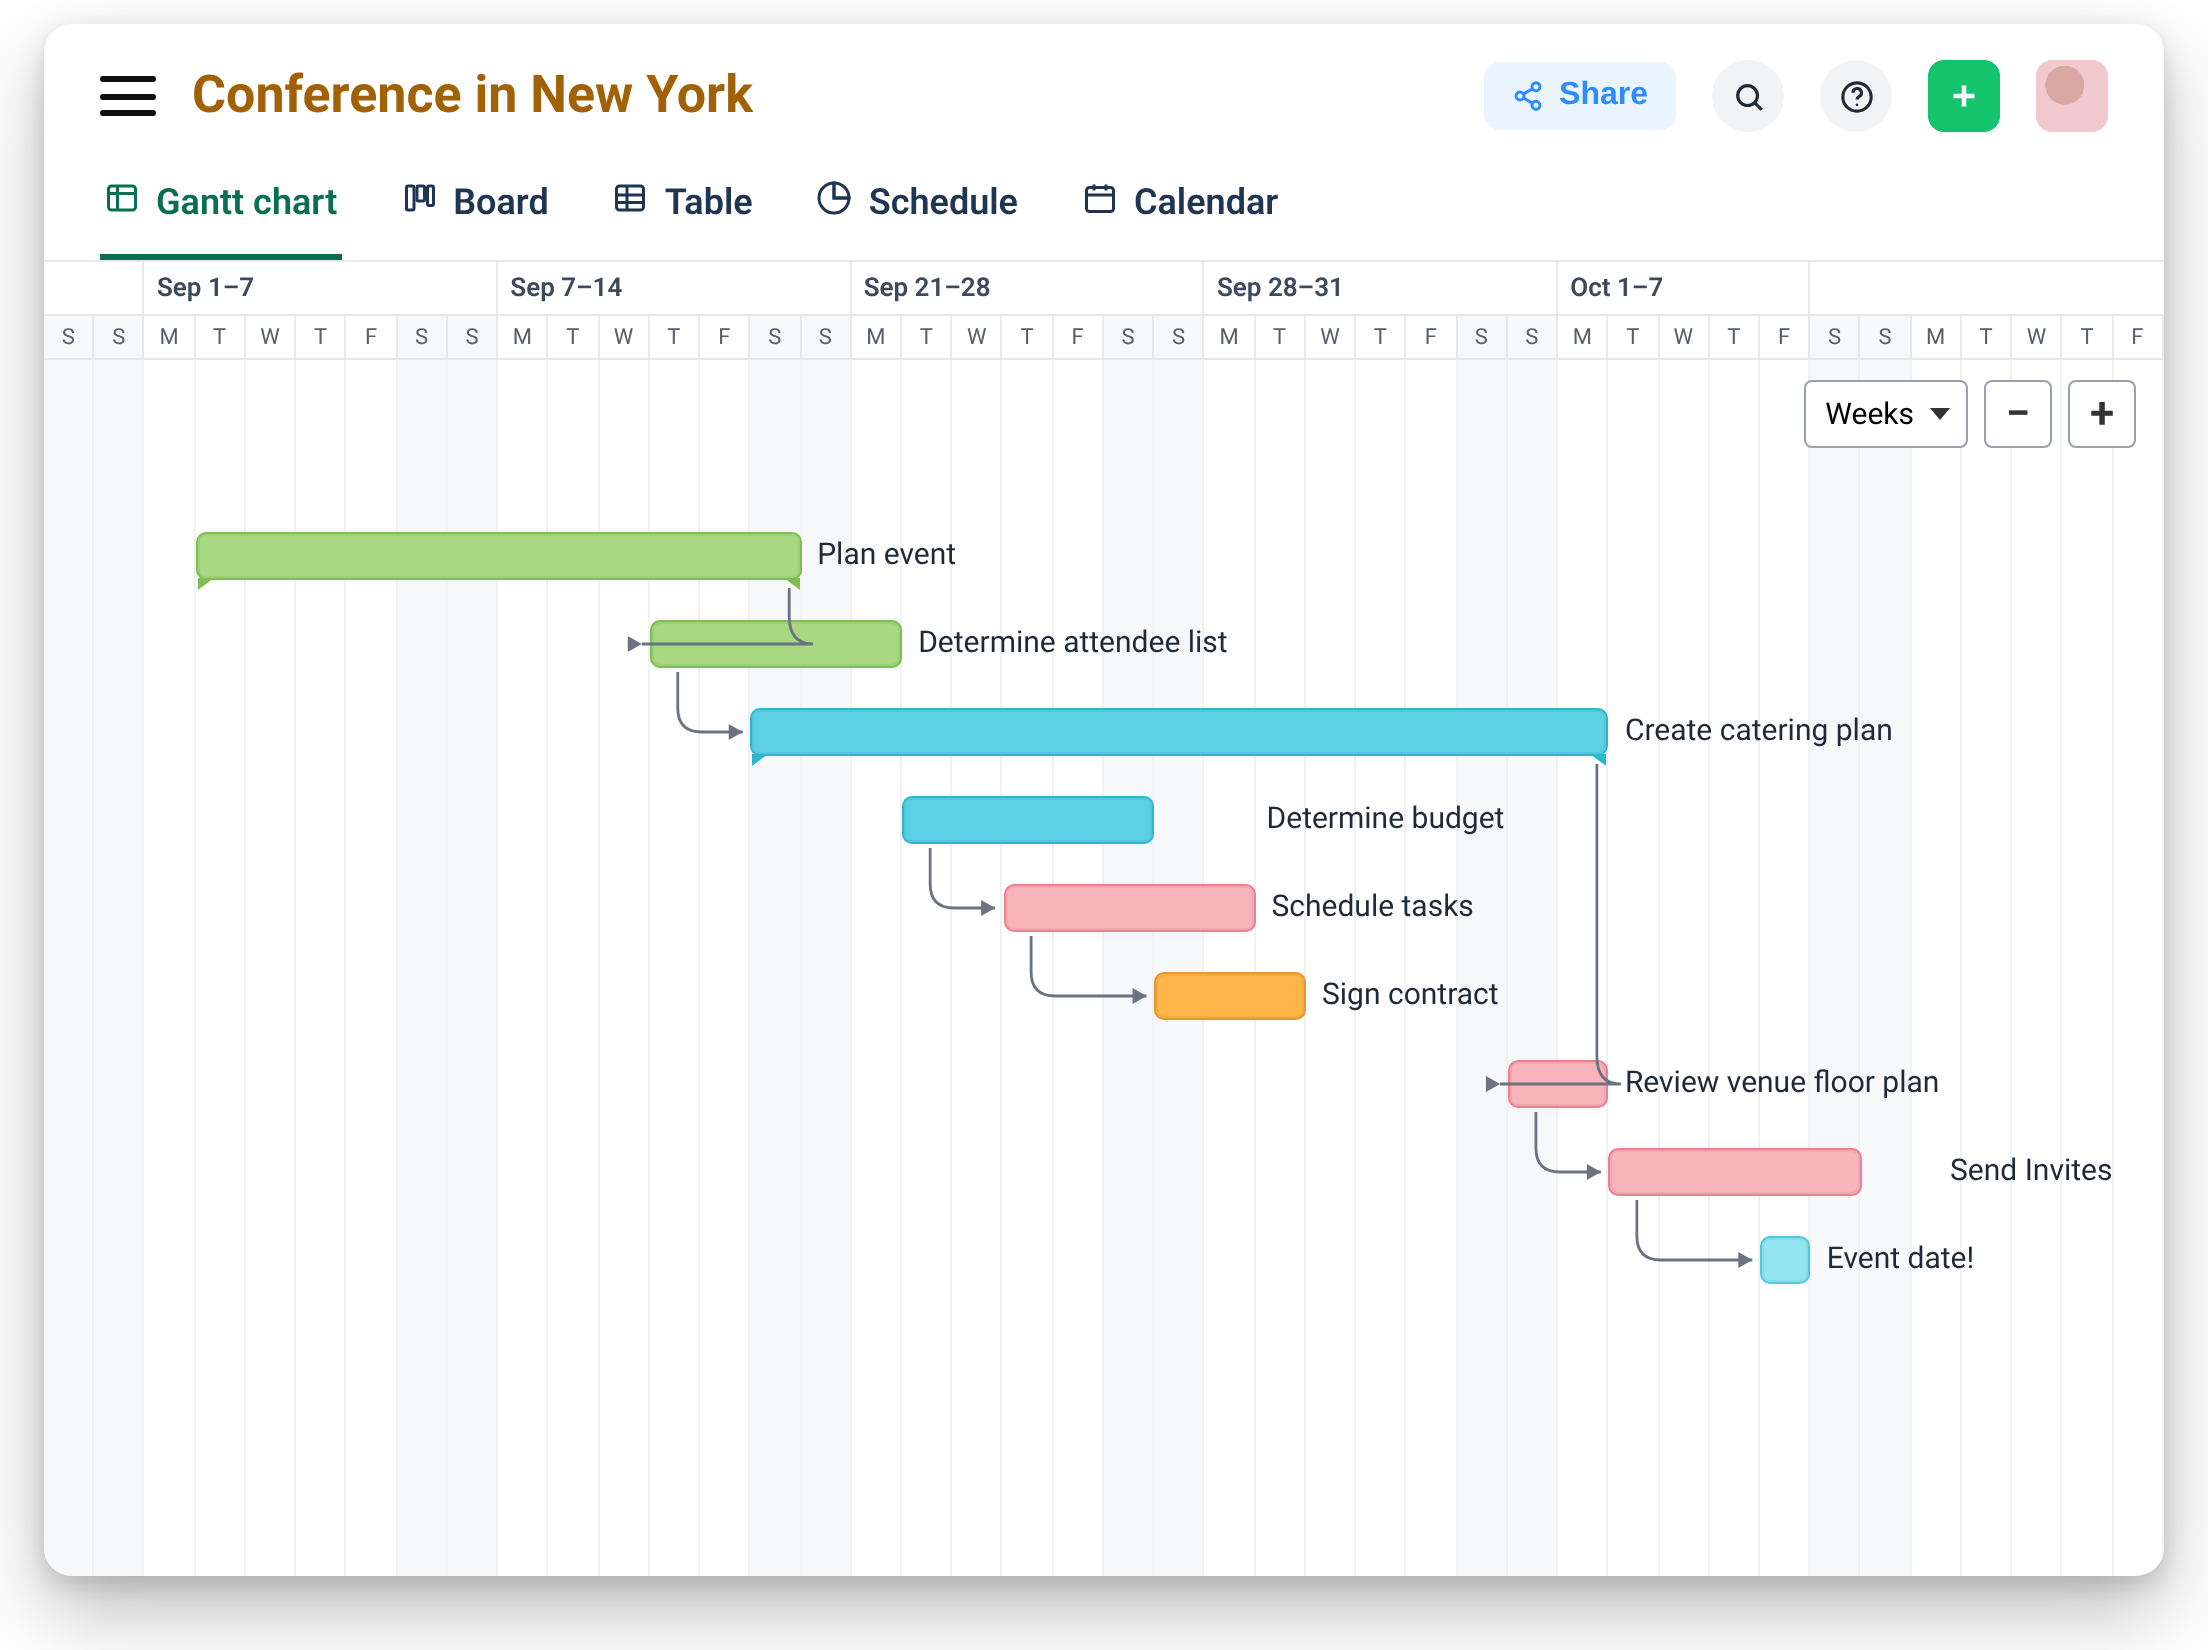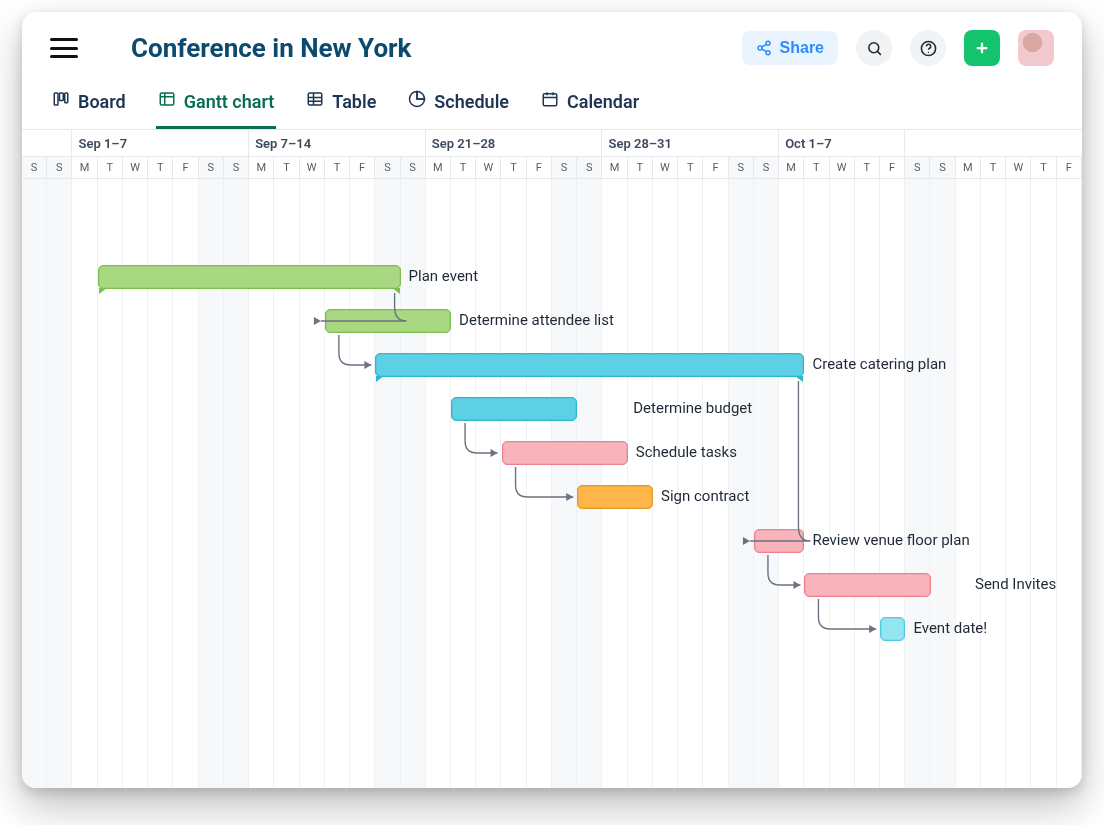--- a/index.html
+++ b/index.html
@@ -7,21 +7,21 @@
   body { background: transparent; display: flex; align-items: flex-start; justify-content: center; padding: 12px; }
   .window {
     width: 1060px; height: 776px; background: #fff; border-radius: 14px;
     box-shadow: 0 18px 40px rgba(0,0,0,0.25), 0 4px 12px rgba(0,0,0,0.15);
     overflow: hidden; display: flex; flex-direction: column;
   }
   
   .header { display: flex; align-items: center; padding: 18px 28px 6px 28px; gap: 18px; }
   .hamburger { width: 28px; height: 20px; display: flex; flex-direction: column; justify-content: space-between; cursor: pointer; }
   .hamburger span { height: 3px; background: #111; border-radius: 2px; }
-  .title { font-size: 26px; font-weight: 700; color: #0c4a6e; margin-left: 35px; }
+  .title { font-size: 26px; font-weight: 700; color: #a16207; }
   .header-spacer { flex: 1; }
   .share-btn {
     display: inline-flex; align-items: center; gap: 8px; background: #eaf4fe;
     color: #2d8cff; font-weight: 600; font-size: 16px; padding: 8px 14px;
     border-radius: 8px; cursor: pointer; border: none;
   }
   .icon-circle {
     width: 36px; height: 36px; border-radius: 50%; background: #f1f3f5;
     display: inline-flex; align-items: center; justify-content: center; cursor: pointer; color:#1f2937;
   }
@@ -123,35 +123,35 @@
     <div class="icon-square-green">
       <svg width="18" height="18" viewBox="0 0 24 24" fill="none" stroke="currentColor" stroke-width="3">
           <line x1="12" y1="5" x2="12" y2="19"></line>
           <line x1="5" y1="12" x2="19" y2="12"></line>
         </svg>
     </div>
     <div class="avatar"></div>
   </div>
 
   <div class="tabs" id="tabs">
+      <div class="tab active">
+        <span><svg width="18" height="18" viewBox="0 0 24 24" fill="none" stroke="currentColor" stroke-width="2">
+            <rect x="3" y="4" width="18" height="16" rx="2"></rect>
+            <line x1="3" y1="9" x2="21" y2="9"></line>
+            <line x1="9" y1="4" x2="9" y2="20"></line>
+          </svg></span>
+        <span>Gantt chart</span>
+      </div>
       <div class="tab">
         <span><svg width="18" height="18" viewBox="0 0 24 24" fill="none" stroke="currentColor" stroke-width="2">
             <rect x="3" y="4" width="5" height="16" rx="1"></rect>
             <rect x="10" y="4" width="5" height="10" rx="1"></rect>
             <rect x="17" y="4" width="4" height="13" rx="1"></rect>
           </svg></span>
         <span>Board</span>
-      </div>
-      <div class="tab active">
-        <span><svg width="18" height="18" viewBox="0 0 24 24" fill="none" stroke="currentColor" stroke-width="2">
-            <rect x="3" y="4" width="18" height="16" rx="2"></rect>
-            <line x1="3" y1="9" x2="21" y2="9"></line>
-            <line x1="9" y1="4" x2="9" y2="20"></line>
-          </svg></span>
-        <span>Gantt chart</span>
       </div>
       <div class="tab">
         <span><svg width="18" height="18" viewBox="0 0 24 24" fill="none" stroke="currentColor" stroke-width="2">
             <rect x="3" y="4" width="18" height="16" rx="2"></rect>
             <line x1="3" y1="10" x2="21" y2="10"></line>
             <line x1="3" y1="15" x2="21" y2="15"></line>
             <line x1="10" y1="4" x2="10" y2="20"></line>
           </svg></span>
         <span>Table</span>
       </div>
@@ -266,20 +266,27 @@
         <div class="bg-col" style="width: 25.24px;"></div>
         <div class="bg-col" style="width: 25.24px;"></div>
         <div class="bg-col weekend" style="width: 25.24px;"></div>
         <div class="bg-col weekend" style="width: 25.24px;"></div>
         <div class="bg-col" style="width: 25.24px;"></div>
         <div class="bg-col" style="width: 25.24px;"></div>
         <div class="bg-col" style="width: 25.24px;"></div>
         <div class="bg-col" style="width: 25.24px;"></div>
         <div class="bg-col" style="width: 25.24px;"></div>
       </div>
+    <div class="controls">
+      <div class="select">
+          <span>Weeks</span>
+        </div>
+      <div class="zoom-btn">−</div>
+      <div class="zoom-btn">+</div>
+    </div>
     <div class="rows" id="rows">
         <div class="bar color-green" style="left: 75.72px; width: 302.88px; top: 86px;">
           <span class="parent-notch left" style="--c:#7dbf4e"></span>
           <span class="parent-notch right" style="--c:#7dbf4e"></span>
         </div>
         <div class="bar-label" style="left: 386.6px; top: 88px; text-align: right;">Plan event</div>
         <div class="bar color-green" style="left: 302.88px; width: 126.2px; top: 130px;"></div>
         <div class="bar-label" style="left: 437.08px; top: 132px;">Determine attendee list</div>
         <div class="bar color-teal" style="left: 353.36px; width: 429.08px; top: 174px;">
           <span class="parent-notch left" style="--c:#2db7cf"></span>

